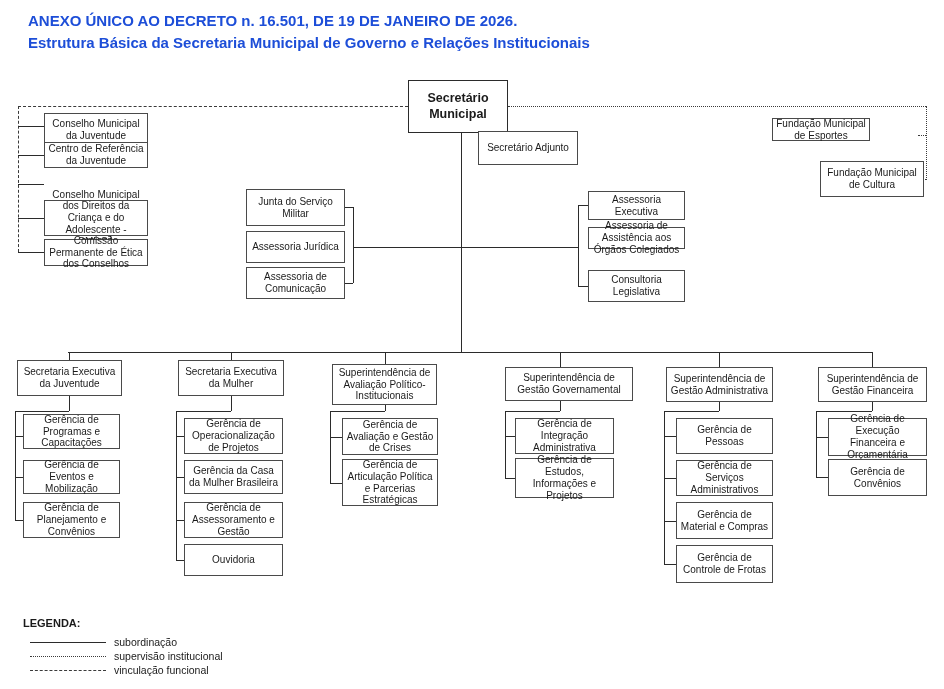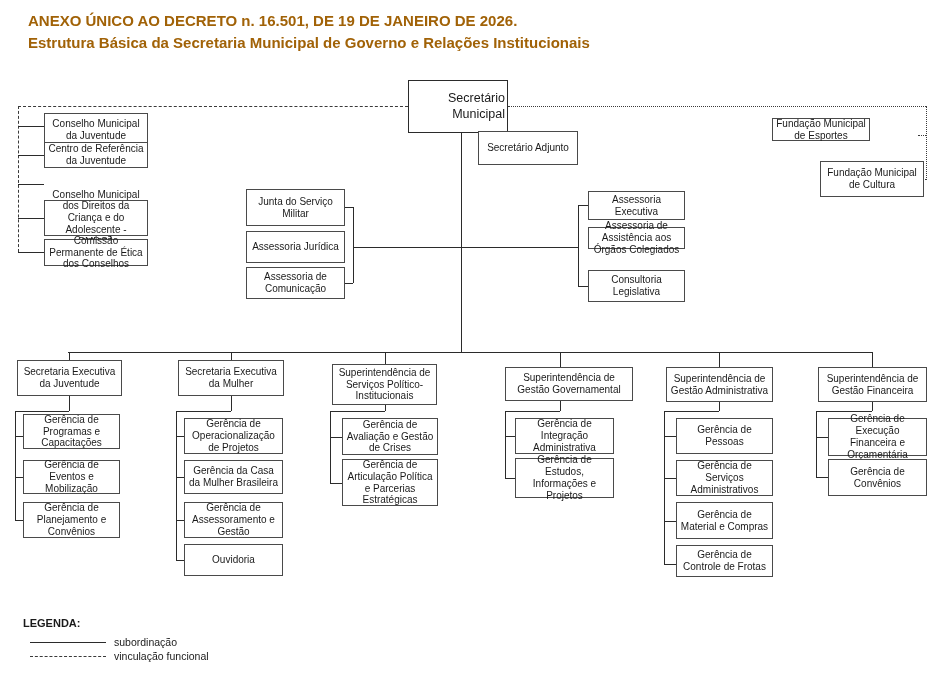--- a/index.html
+++ b/index.html
@@ -5,34 +5,34 @@
   html,body{margin:0;padding:0;background:#ffffff;}
   .page{
     position:relative;
     width:944px;height:689px;
     background:#ffffff;
     font-family:"Liberation Sans", sans-serif;
     color:#1a1a1a;
     overflow:hidden;
   }
   .title-block{position:absolute;left:28px;top:10px;}
-  .title-line{font-weight:bold;font-size:15px;line-height:1.45;color:#a16207;}
+  .title-line{font-weight:bold;font-size:15px;line-height:1.45;color:#1d4ed8;}
   
   .box{
     position:absolute;
     box-sizing:border-box;
     border:1.3px solid #4a4a4a;
     background:#fff;
     display:flex;align-items:center;justify-content:center;
     text-align:center;
     font-size:10px;line-height:1.18;
     padding:1px 2px;
     z-index:3;
   }
-  .box.bold{font-weight:normal;font-size:12.5px;border:1.8px solid #2b2b2b;line-height:1.25;text-align:right;}
+  .box.bold{font-weight:bold;font-size:12.5px;border:1.8px solid #2b2b2b;line-height:1.25;}
   
   .hl,.vl{position:absolute;z-index:1;}
   .hl{height:0;border-top:1.5px solid #2b2b2b;}
   .vl{width:0;border-left:1.5px solid #2b2b2b;}
   .hl.dot{border-top:1.6px dotted #3a3a3a;}
   .vl.dot{border-left:1.6px dotted #3a3a3a;}
   .hl.dash{border-top:1.4px dashed #3a3a3a;}
   .vl.dash{border-left:1.4px dashed #3a3a3a;}
   
   .legend{position:absolute;left:23px;top:617px;font-size:10.5px;}
@@ -139,21 +139,21 @@
   <div class="box" style="left:246px;top:189px;width:99px;height:37px">Junta do Serviço Militar</div>
   <div class="box" style="left:246px;top:231px;width:99px;height:32px">Assessoria Jurídica</div>
   <div class="box" style="left:246px;top:267px;width:99px;height:32px">Assessoria de Comunicação</div>
 
   <div class="box" style="left:588px;top:191px;width:97px;height:29px">Assessoria Executiva</div>
   <div class="box" style="left:588px;top:227px;width:97px;height:22px">Assessoria de Assistência aos Órgãos Colegiados</div>
   <div class="box" style="left:588px;top:270px;width:97px;height:32px">Consultoria Legislativa</div>
 
   <div class="box" style="left:17px;top:360px;width:105px;height:36px">Secretaria Executiva da Juventude</div>
   <div class="box" style="left:178px;top:360px;width:106px;height:36px">Secretaria Executiva da Mulher</div>
-  <div class="box" style="left:332px;top:364px;width:105px;height:41px">Superintendência de Serviços Político-Institucionais</div>
+  <div class="box" style="left:332px;top:364px;width:105px;height:41px">Superintendência de Avaliação Político-Institucionais</div>
   <div class="box" style="left:505px;top:367px;width:128px;height:34px">Superintendência de Gestão Governamental</div>
   <div class="box" style="left:666px;top:367px;width:107px;height:35px">Superintendência de Gestão Administrativa</div>
   <div class="box" style="left:818px;top:367px;width:109px;height:35px">Superintendência de Gestão Financeira</div>
 
   <div class="box" style="left:23px;top:414px;width:97px;height:35px">Gerência de Programas e Capacitações</div>
   <div class="box" style="left:23px;top:460px;width:97px;height:34px">Gerência de Eventos e Mobilização</div>
   <div class="box" style="left:23px;top:502px;width:97px;height:36px">Gerência de Planejamento e Convênios</div>
 
   <div class="box" style="left:184px;top:418px;width:99px;height:36px">Gerência de Operacionalização de Projetos</div>
   <div class="box" style="left:184px;top:460px;width:99px;height:34px">Gerência da Casa da Mulher Brasileira</div>
@@ -162,30 +162,34 @@
 
   <div class="box" style="left:342px;top:418px;width:96px;height:37px">Gerência de Avaliação e Gestão de Crises</div>
   <div class="box" style="left:342px;top:459px;width:96px;height:47px">Gerência de Articulação Política e Parcerias Estratégicas</div>
 
   <div class="box" style="left:515px;top:418px;width:99px;height:36px">Gerência de Integração Administrativa</div>
   <div class="box" style="left:515px;top:458px;width:99px;height:40px">Gerência de Estudos, Informações e Projetos</div>
 
   <div class="box" style="left:676px;top:418px;width:97px;height:36px">Gerência de Pessoas</div>
   <div class="box" style="left:676px;top:460px;width:97px;height:36px">Gerência de Serviços Administrativos</div>
   <div class="box" style="left:676px;top:502px;width:97px;height:37px">Gerência de Material e Compras</div>
-  <div class="box" style="left:676px;top:545px;width:97px;height:32px">Gerência de Controle de Frotas</div>
+  <div class="box" style="left:676px;top:545px;width:97px;height:38px">Gerência de Controle de Frotas</div>
 
   <div class="box" style="left:828px;top:418px;width:99px;height:38px">Gerência de Execução Financeira e Orçamentária</div>
   <div class="box" style="left:828px;top:459px;width:99px;height:37px">Gerência de Convênios</div>
 
   <div class="legend">
     <div class="legend-title">LEGENDA:</div>
     <div class="legend-row">
       <span class="legend-swatch solid"></span>
       <span>subordinação</span>
     </div>
     <div class="legend-row">
+      <span class="legend-swatch dotted"></span>
+      <span>supervisão institucional</span>
+    </div>
+    <div class="legend-row">
       <span class="legend-swatch dashed"></span>
       <span>vinculação funcional</span>
     </div>
   </div>
 
 </div>
 
 </body></html>

